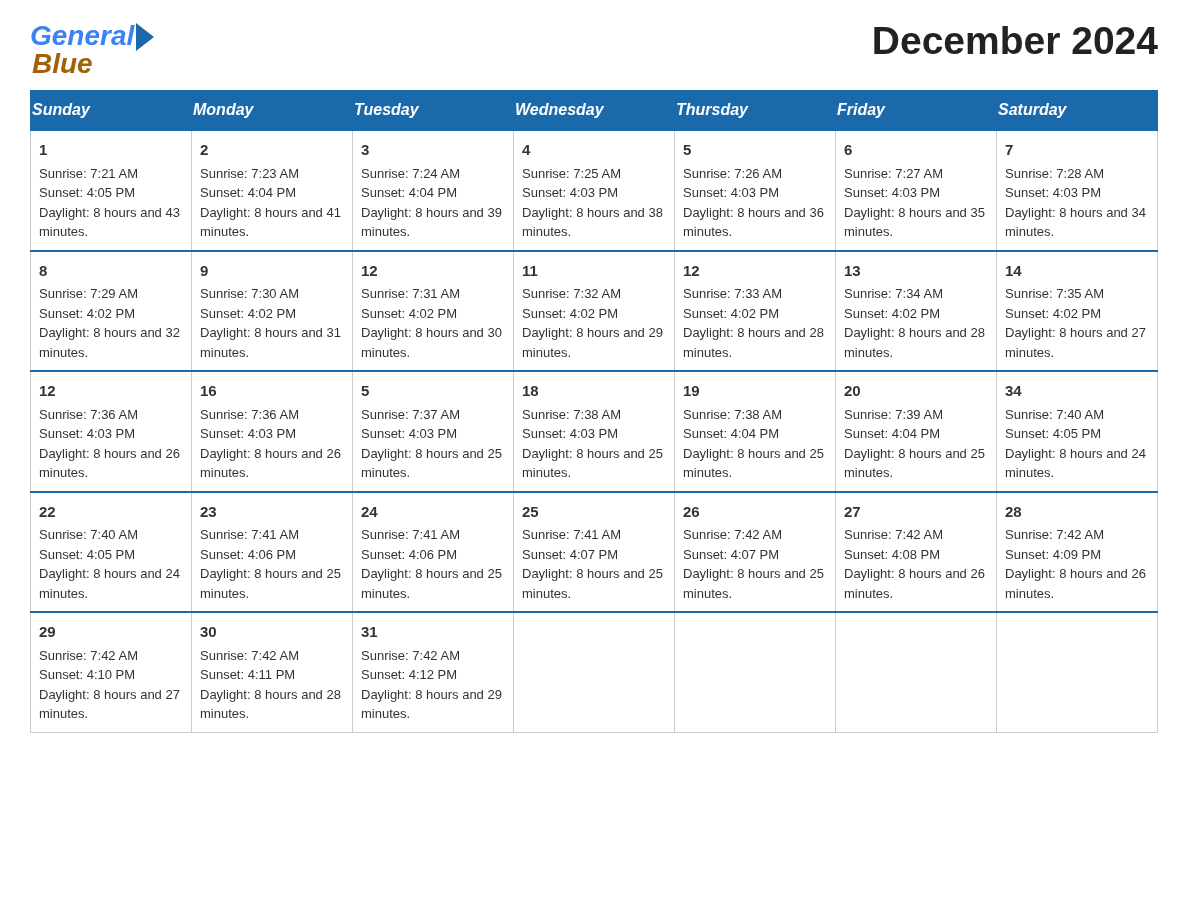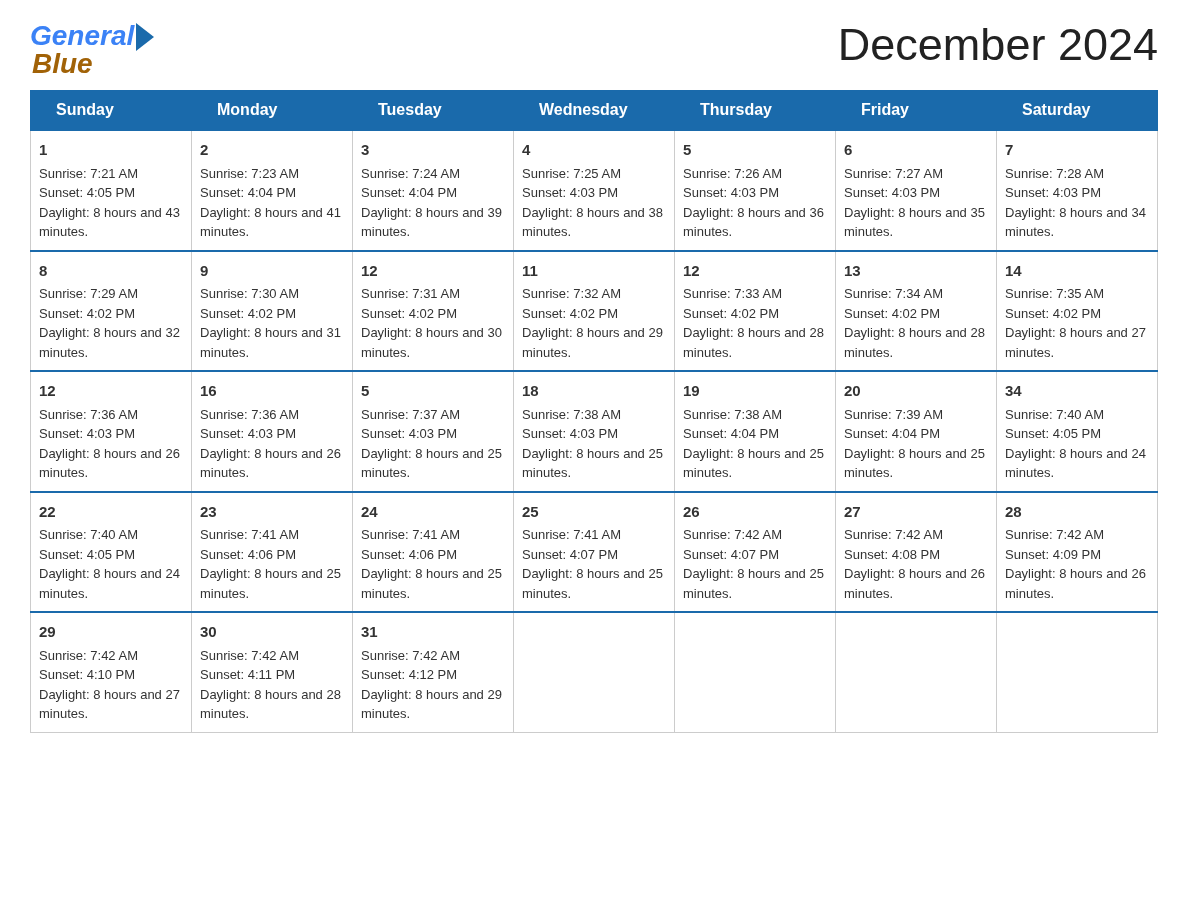--- a/index.html
+++ b/index.html
@@ -45,43 +45,44 @@
       font-weight: bold;
       color: #a16207;
       font-style: italic;
       margin-top: -4px;
       padding-left: 2px;
     }
     .title-section {
       text-align: right;
     }
     .month-title {
-      font-size: 45px;
-      font-weight: normal;
+      font-size: 39px;
+      font-weight: bold;
       color: #222;
       line-height: 1.1;
     }
     .location {
       font-size: 22px;
       color: #444;
       margin-top: 4px;
     }
     table {
       width: 100%;
       border-collapse: collapse;
       margin-top: 10px;
     }
     thead tr th {
       background-color: #1a6aab;
       color: #fff;
       font-size: 16px;
       font-weight: bold;
-      padding: 10px 25px;
+      padding: 10px 1px;
       text-align: left;
       border: 1px solid #1a6aab;
+      font-style: italic;
     }
     tbody tr td {
       vertical-align: top;
       padding: 8px;
       border: 1px solid #ccc;
       border-top: 2px solid #1a6aab;
       font-size: 13px;
       color: #333;
       line-height: 1.5;
       width: calc(100% / 7);

